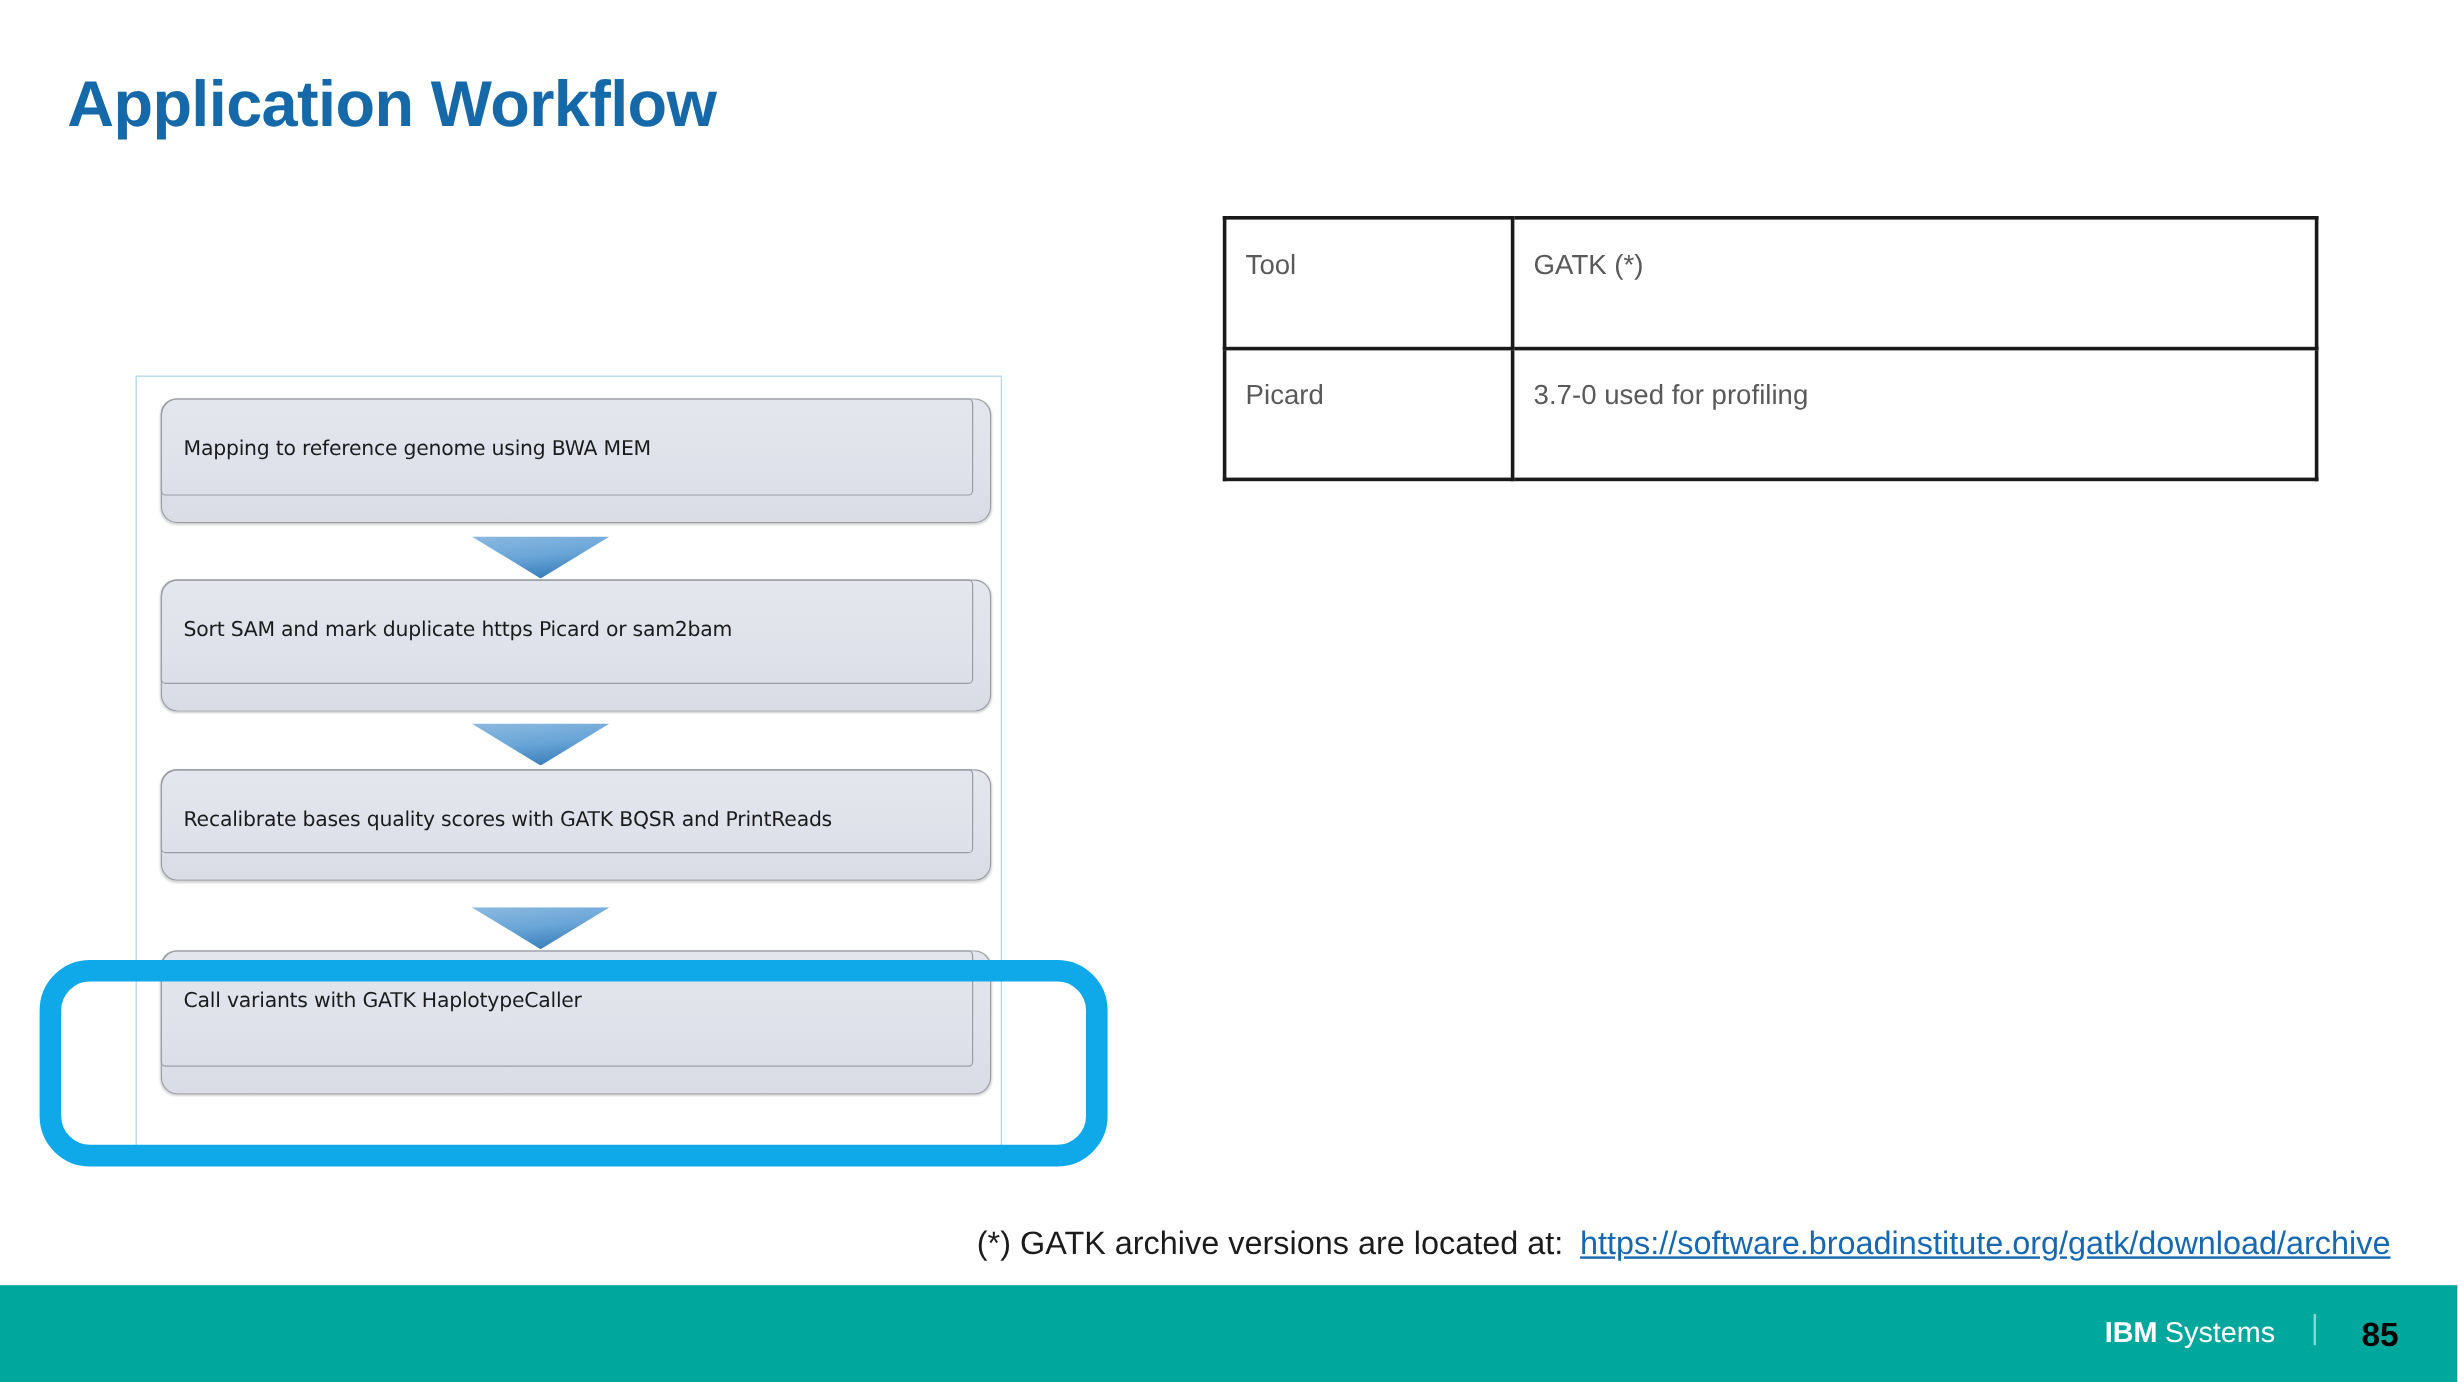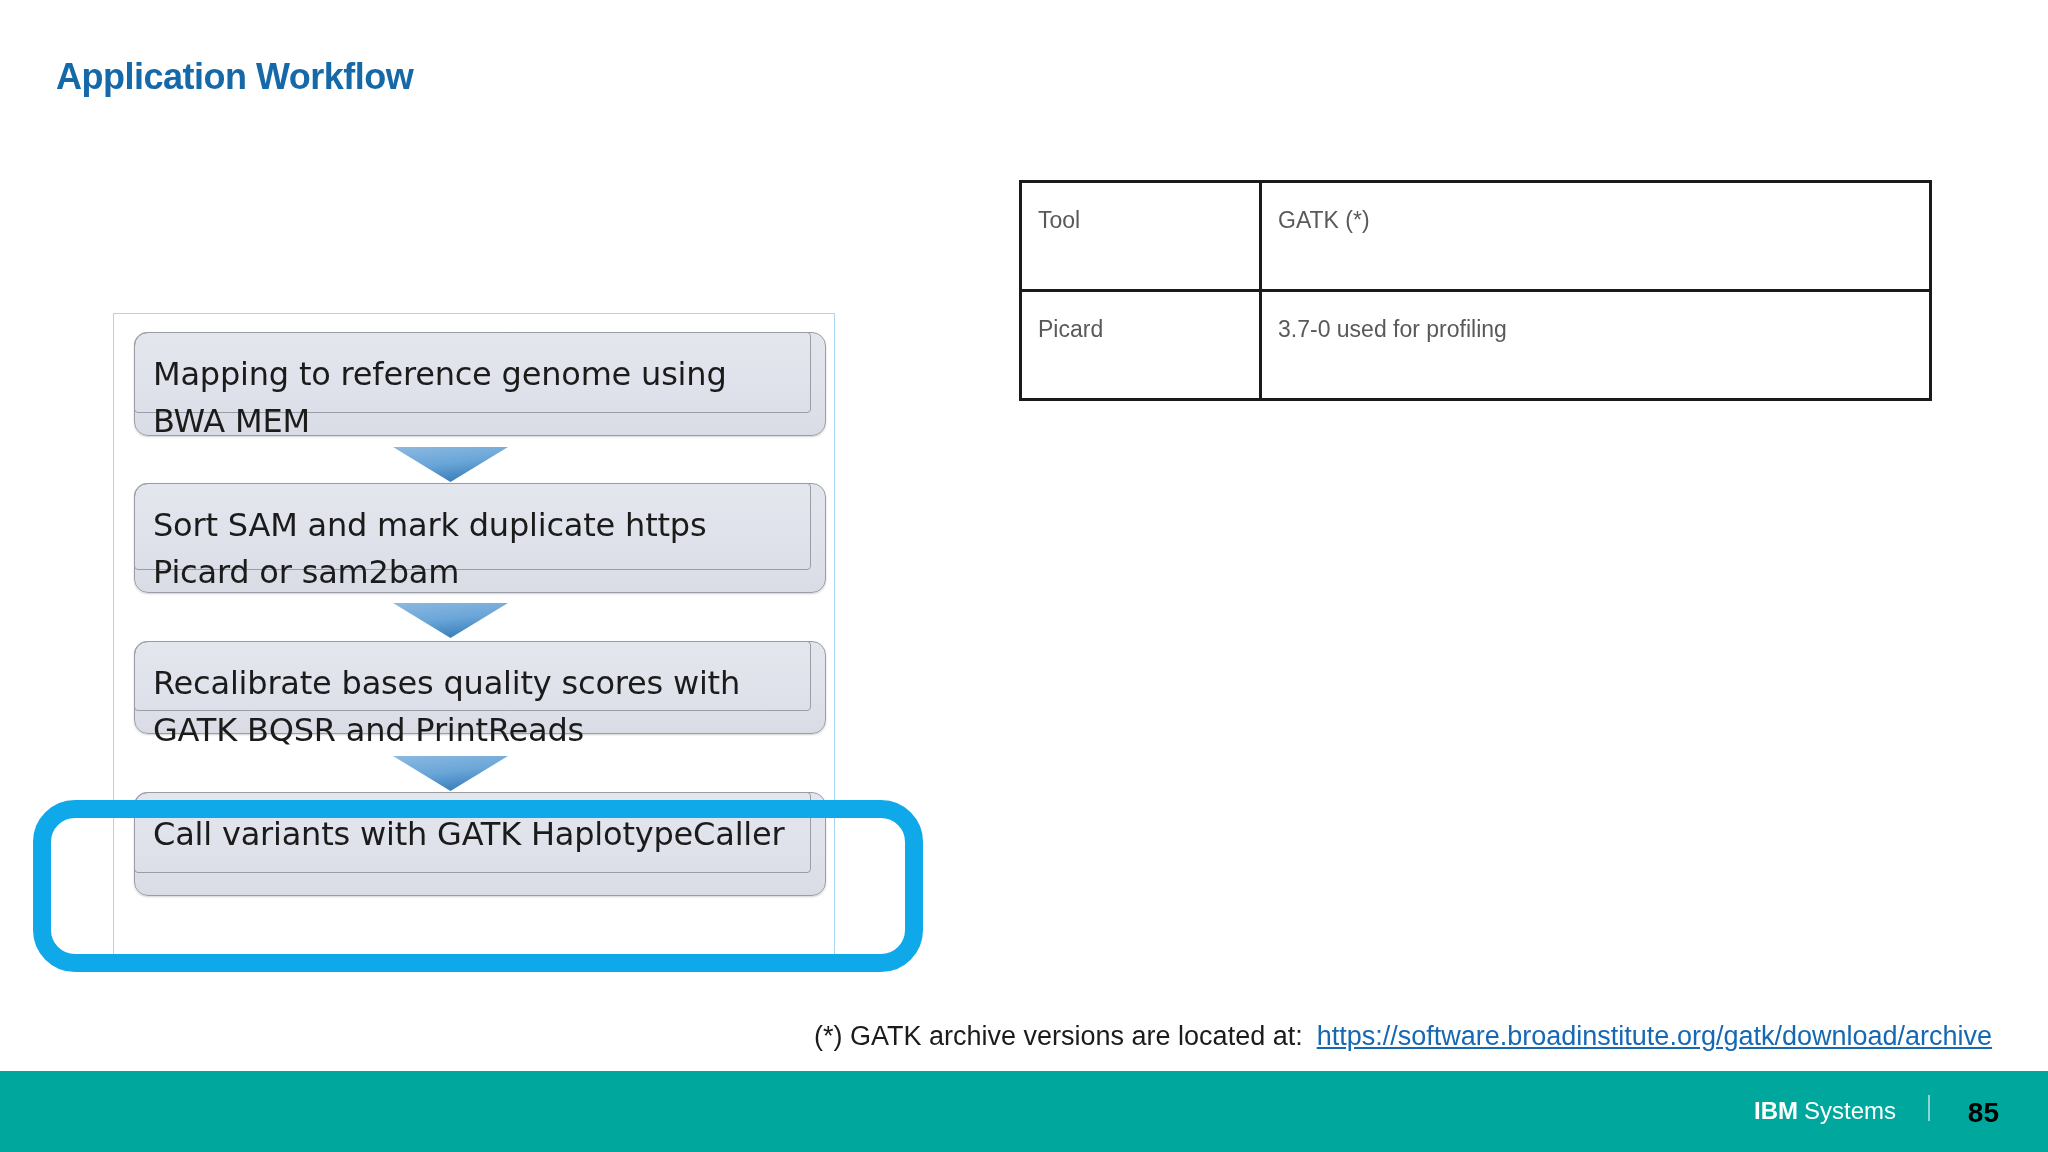--- a/index.html
+++ b/index.html
@@ -5,21 +5,21 @@
   html,body{margin:0;padding:0;background:#ffffff;}
   body{
     width:2048px;height:1152px;position:relative;overflow:hidden;
     font-family:"Liberation Sans","DejaVu Sans",sans-serif;
     background:#ffffff;
   }
 
   
   .slide-title{
     position:absolute;left:56px;top:56px;
-    font-size:36px;font-weight:bold;color:#1569a8;
+    font-size:54px;font-weight:bold;color:#1569a8;
     letter-spacing:-0.5px;white-space:nowrap;
   }
 
   
   .flow-panel{
     position:absolute;left:113px;top:313px;width:722px;height:650px;
     border:1.5px solid #a8d6ef;box-sizing:border-box;background:transparent;
   }
 
   .flow-box{
@@ -28,29 +28,29 @@
     border:1px solid #9a9da5;border-radius:14px;box-sizing:border-box;
     box-shadow:0 1px 2px rgba(0,0,0,0.18);
   }
   .flow-box .inner-edge{
     position:absolute;left:-1px;top:-1px;right:14px;bottom:22px;
     border:1px solid #9a9da5;border-radius:13px 4px 4px 4px;
     box-sizing:border-box;pointer-events:none;
   }
   .flow-box .box-text{
     position:absolute;left:18px;right:22px;top:18px;
-    font-size:32px;line-height:47px;color:#1b1b1b;
+    font-size:17px;line-height:47px;color:#1b1b1b;
     font-family:"DejaVu Sans","Liberation Sans",sans-serif;
     letter-spacing:-0.2px;
   }
 
   .box1{top:18px;height:104px;}
   .box2{top:169px;height:110px;}
   .box3{top:327px;height:93px;}
-  .box4{top:478px;height:104px;}
+  .box4{top:478px;height:120px;}
 
   
   .arrow{
     position:absolute;left:279px;width:115px;height:35px;
   }
   .arrow svg{display:block;width:115px;height:35px;}
   .arrow1{top:133px;}
   .arrow2{top:289px;}
   .arrow3{top:442px;}
 

